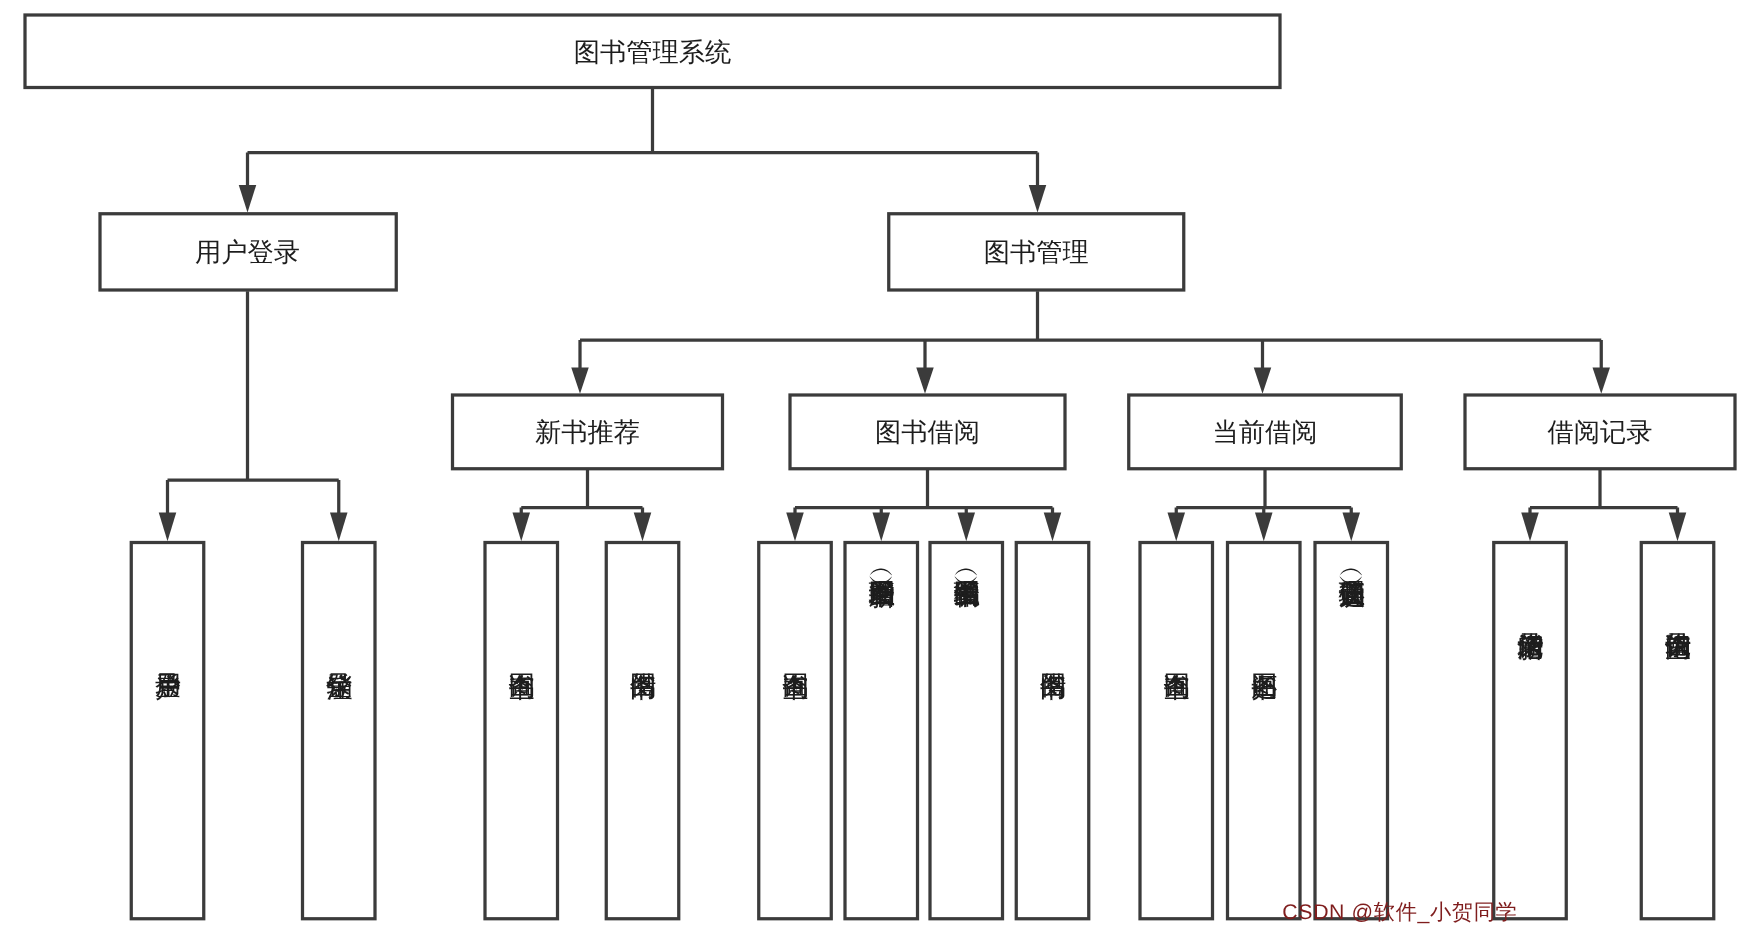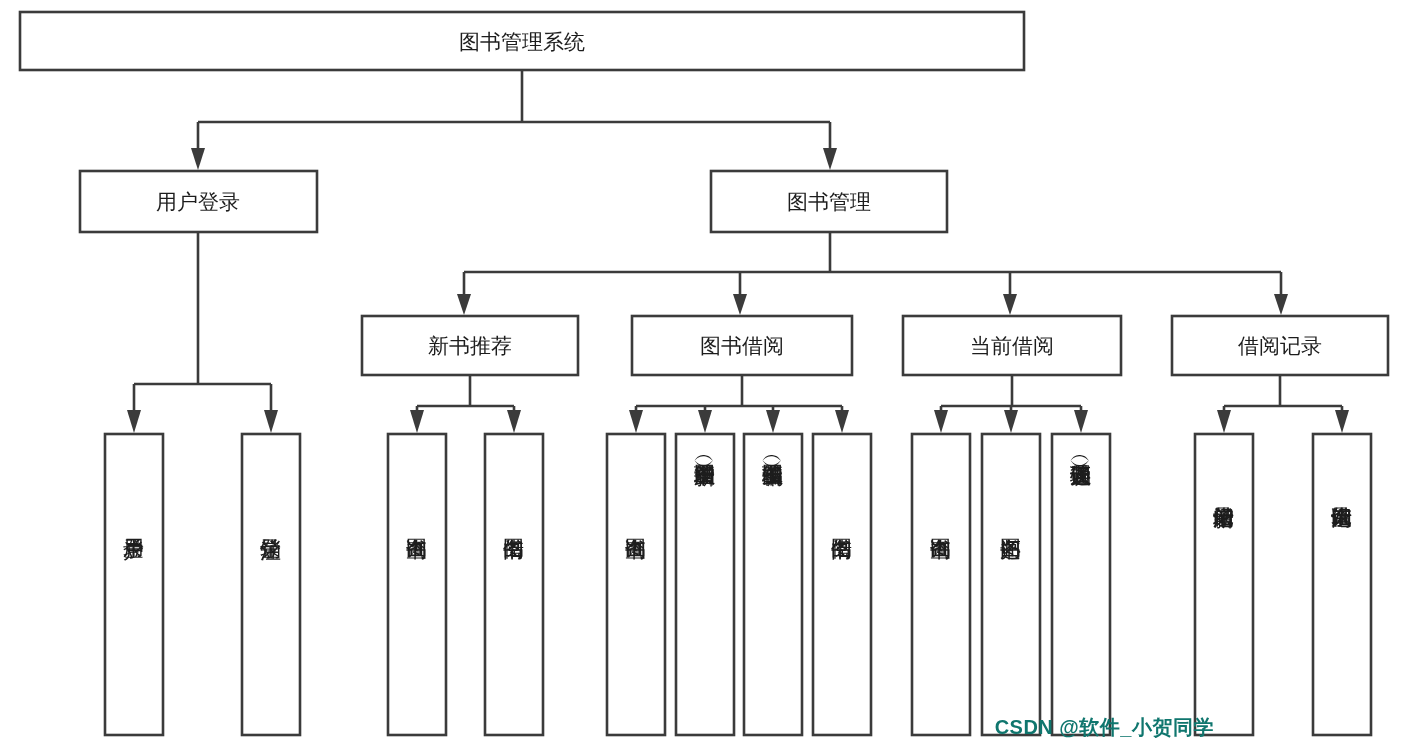--- a/index.html
+++ b/index.html
@@ -55,26 +55,25 @@
     fill: #1d1d1d;
     font-family: "Liberation Sans", "DejaVu Sans", sans-serif;
     font-size: 21px;
     text-anchor: middle;
   }
   .watermark {
     position: absolute;
     right: 12px;
     bottom: 6px;
     font-family: "Liberation Sans", "DejaVu Sans", sans-serif;
-    font-size: 20px;
-    color: #0f766e;
+    font-size: 17px;
+    color: #7f1d1d;
     letter-spacing: 0.5px;
     white-space: nowrap;
     user-select: none;
-    font-weight: bold;
   }
 </style>
 </head>
 <body>
 
 <div id="diagram-root">
 
   <svg id="flow-svg" viewBox="0 0 1405 747" xmlns="http://www.w3.org/2000/svg">
 
     <g>

